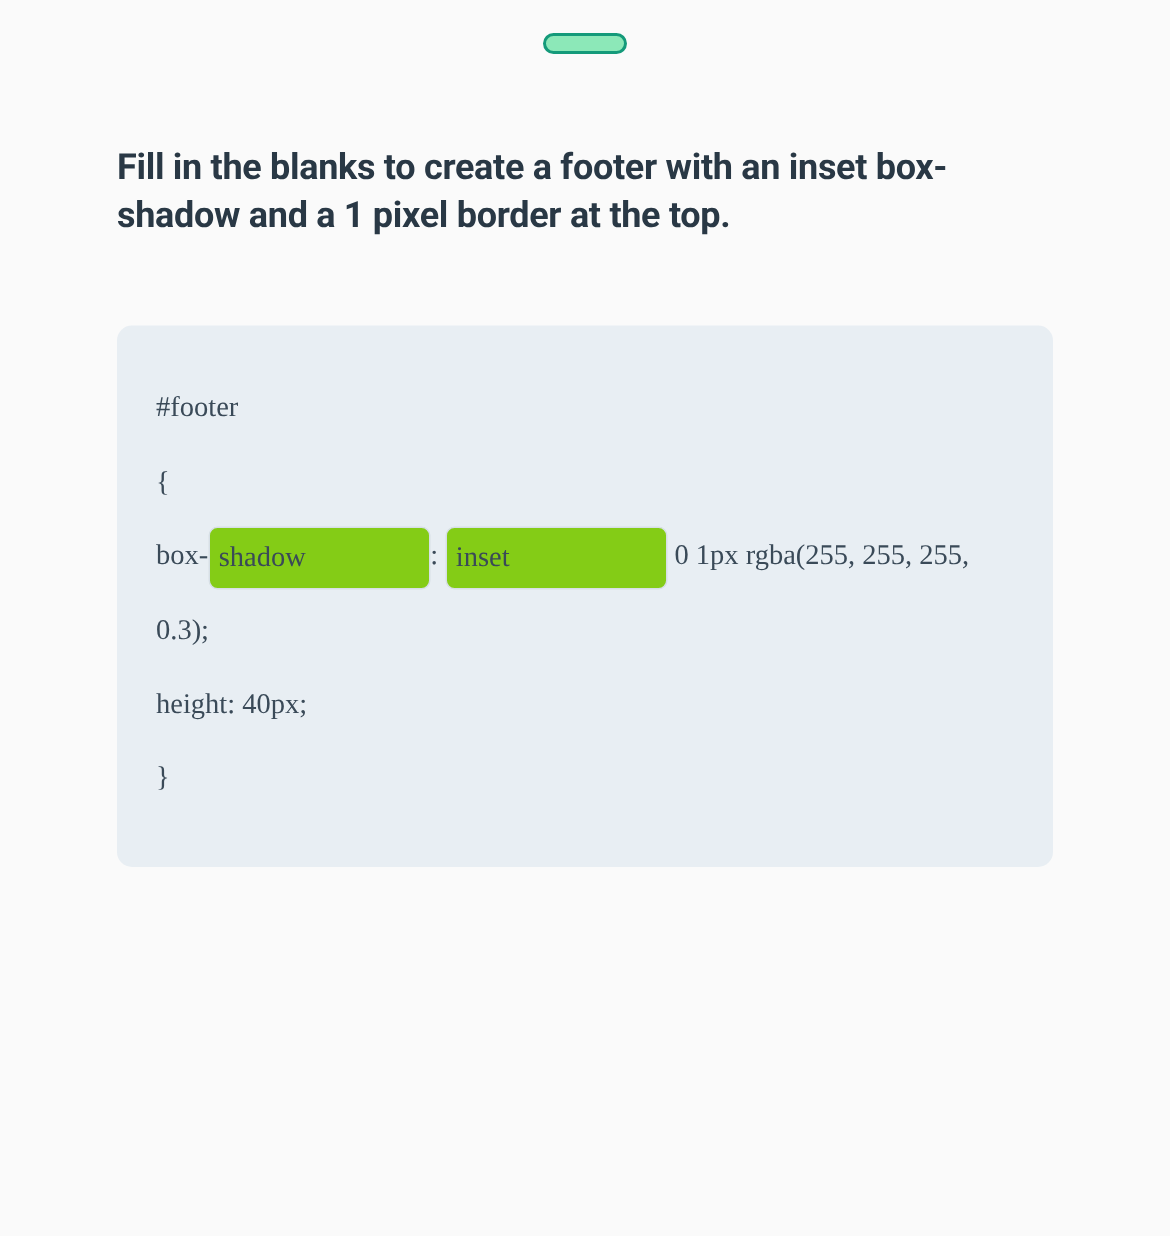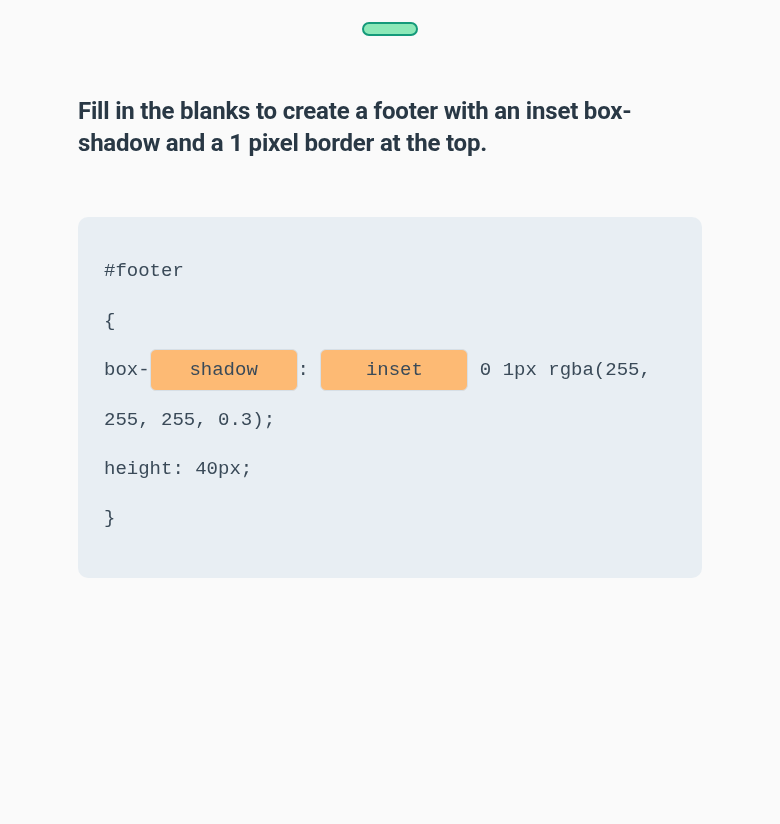--- a/index.html
+++ b/index.html
@@ -35,38 +35,38 @@
     line-height: 1.32;
     color: #293845;
     margin: 60px 0 0 0;
     letter-spacing: -0.2px;
   }
   .code-block {
     margin-top: 58px;
     background: #e8eef3;
     border-radius: 10px;
     padding: 30px 26px 34px 26px;
-    font-family: Liberation Mono, monospace;
+    font-family: Liberation Serif, serif;
     font-size: 19px;
     color: #3a4a58;
     line-height: 2.6;
   }
   .code-line {
     display: block;
   }
   .blank {
     display: inline-block;
-    background: #fdba74;
+    background: #84cc16;
     border: 1px solid #d7dfe6;
     border-radius: 6px;
     height: 42px;
     vertical-align: middle;
     font-family: inherit;
     font-size: 19px;
-    text-align: center;
+    text-align: left;
     color: #3a4a58;
     padding: 0 6px;
     outline: none;
   }
   .blank.w-large { width: 188px; }
   .blank.w-med   { width: 148px; }
 </style>
 </head>
 <body>
 

